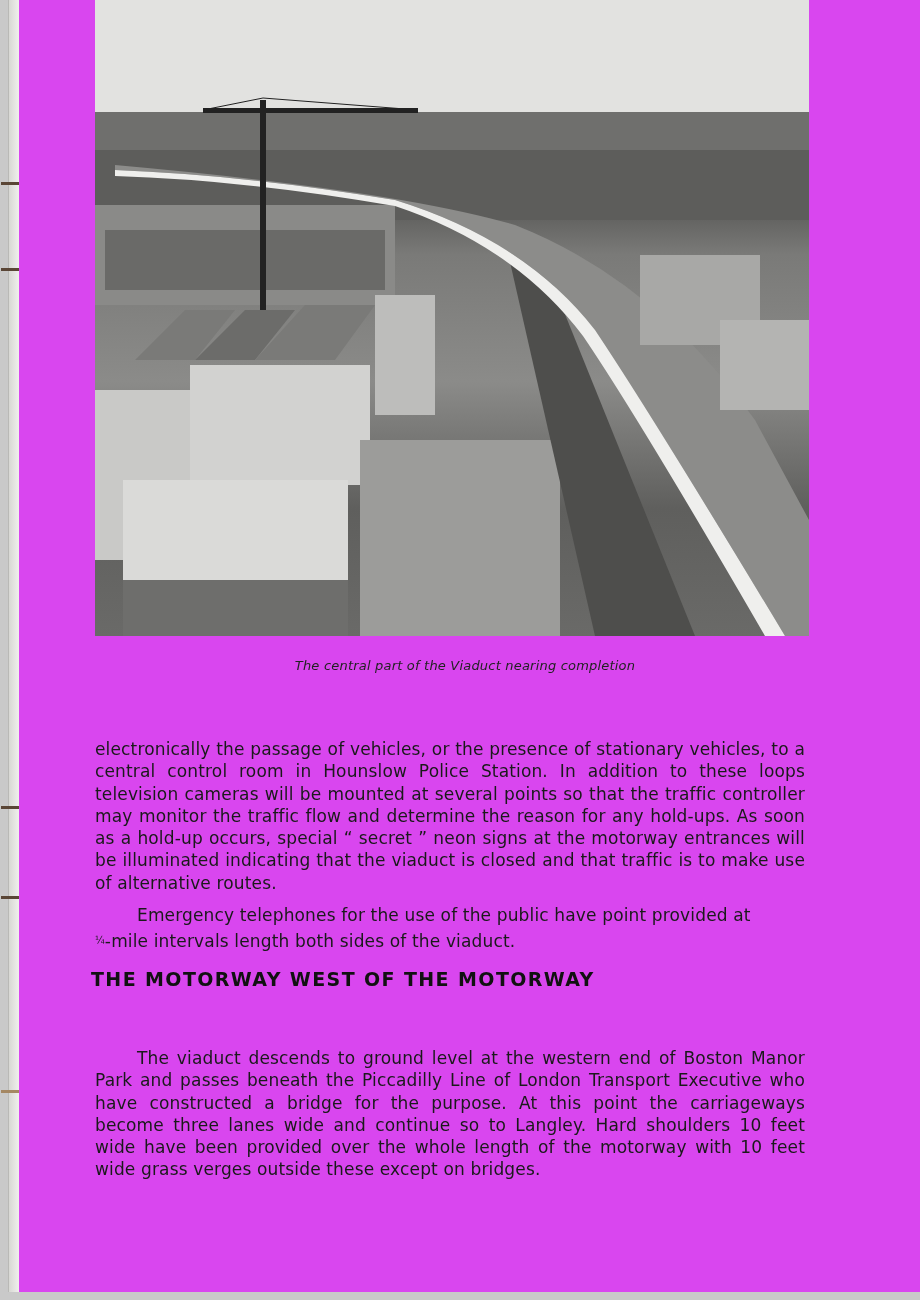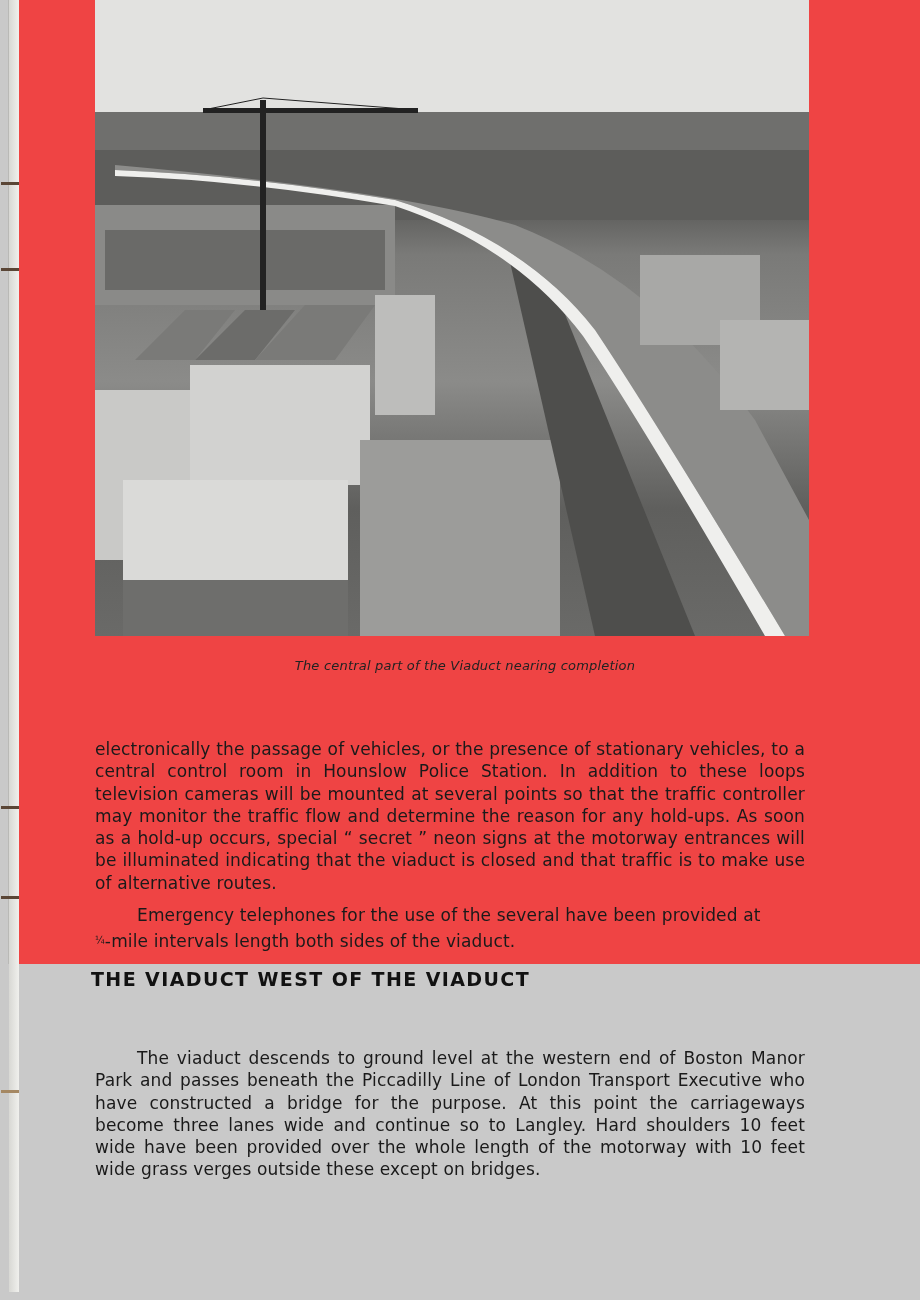--- a/index.html
+++ b/index.html
@@ -3,22 +3,22 @@
 <meta charset="utf-8">
 <style>
   html, body { margin: 0; padding: 0; }
   body {
     width: 920px; height: 1300px; overflow: hidden;
     background: #c9c9c9;
     font-family: "DejaVu Sans", sans-serif;
     position: relative;
   }
   .page {
-    position: absolute; left: 8px; top: 0; width: 912px; height: 964px;
-    background: #ef4444;
+    position: absolute; left: 8px; top: 0; width: 912px; height: 1292px;
+    background: #d946ef;
     border-left: 1px solid #b9b9b6;
   }
   .binding {
     position: absolute; left: 0; top: 0; width: 10px; height: 1292px;
     background: linear-gradient(to right, #d8d8d4, #f0f0ed);
   }
   .staple {
     position: absolute; left: -8px; width: 18px; height: 3px; background: #5a4636;
   }
   .photo {
@@ -99,23 +99,23 @@
     </svg>
   </div>
 
   <div class="caption">The central part of the Viaduct nearing completion</div>
 
   <div class="body-text" style="top:734px">
     <p>electronically the passage of vehicles, or the presence of stationary vehicles, to a central control room in Hounslow Police Station.  In addition to these loops television cameras will be mounted at several points so that the traffic controller may monitor the traffic flow and determine the reason for any hold-ups.  As soon as a hold-up occurs, special “ secret ” neon signs at the motorway entrances will be illuminated indicating that the viaduct is closed and that traffic is to make use of alternative routes.</p>
   </div>
 
   <div class="body-text" style="top:900px">
-    <p class="indent">Emergency telephones for the use of the several have been provided at</p>
+    <p class="indent">Emergency telephones for the use of the public have point provided at</p>
     <p><span class="frac">¼</span><span>-mile intervals length both sides of the viaduct.</span></p>
   </div>
 
-  <div class="heading">THE VIADUCT WEST OF THE VIADUCT</div>
+  <div class="heading">THE MOTORWAY WEST OF THE MOTORWAY</div>
 
   <div class="body-text" style="top:1043px">
     <p class="indent">The viaduct descends to ground level at the western end of Boston Manor Park and passes beneath the Piccadilly Line of London Transport Executive who have constructed a bridge for the purpose.  At this point the carriageways become three lanes wide and continue so to Langley.  Hard shoulders 10 feet wide have been provided over the whole length of the motorway with 10 feet wide grass verges outside these except on bridges.</p>
   </div>
 
 </div>
 
 </body></html>

